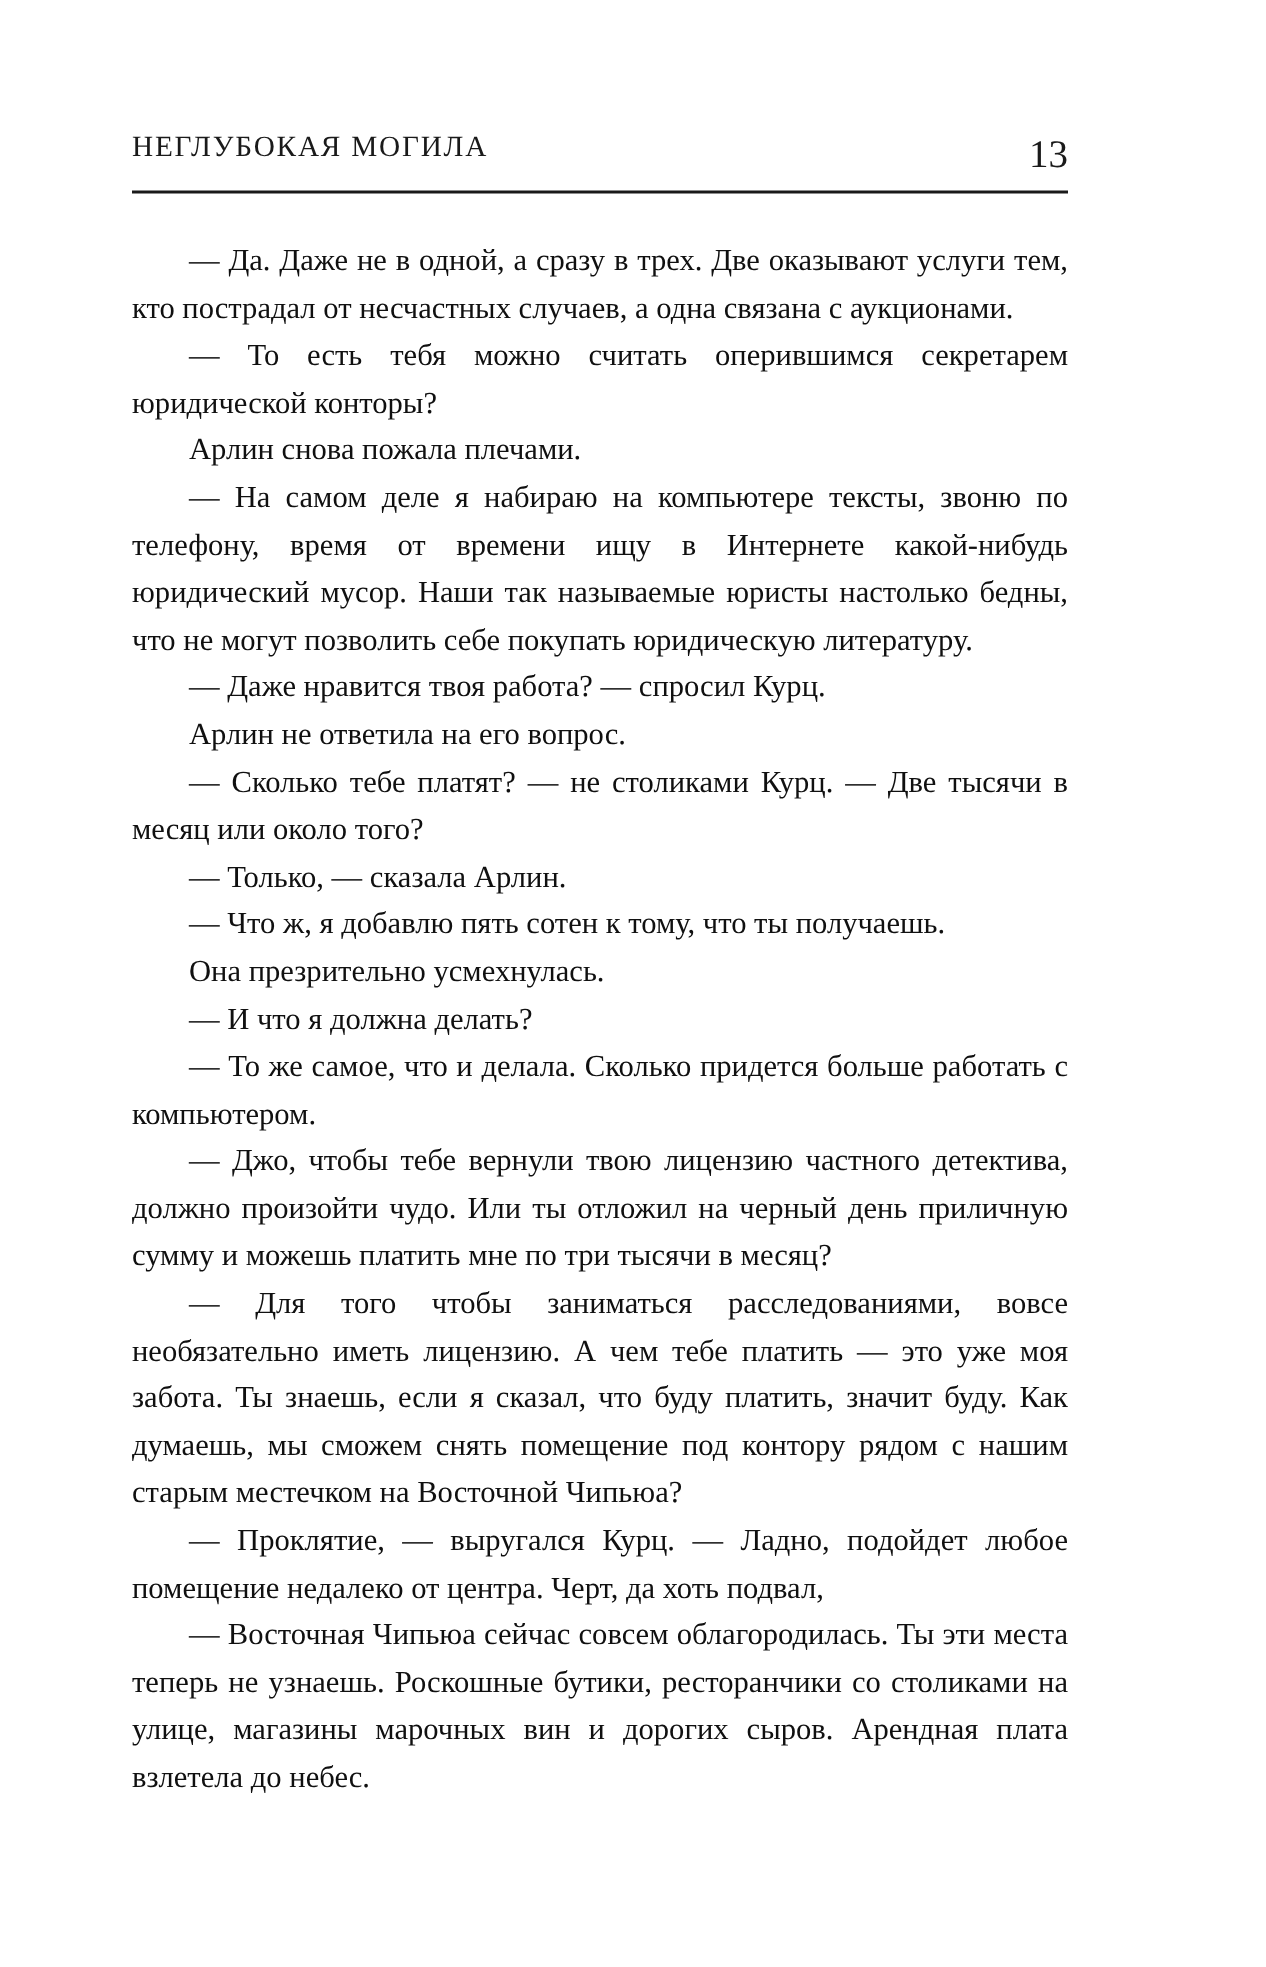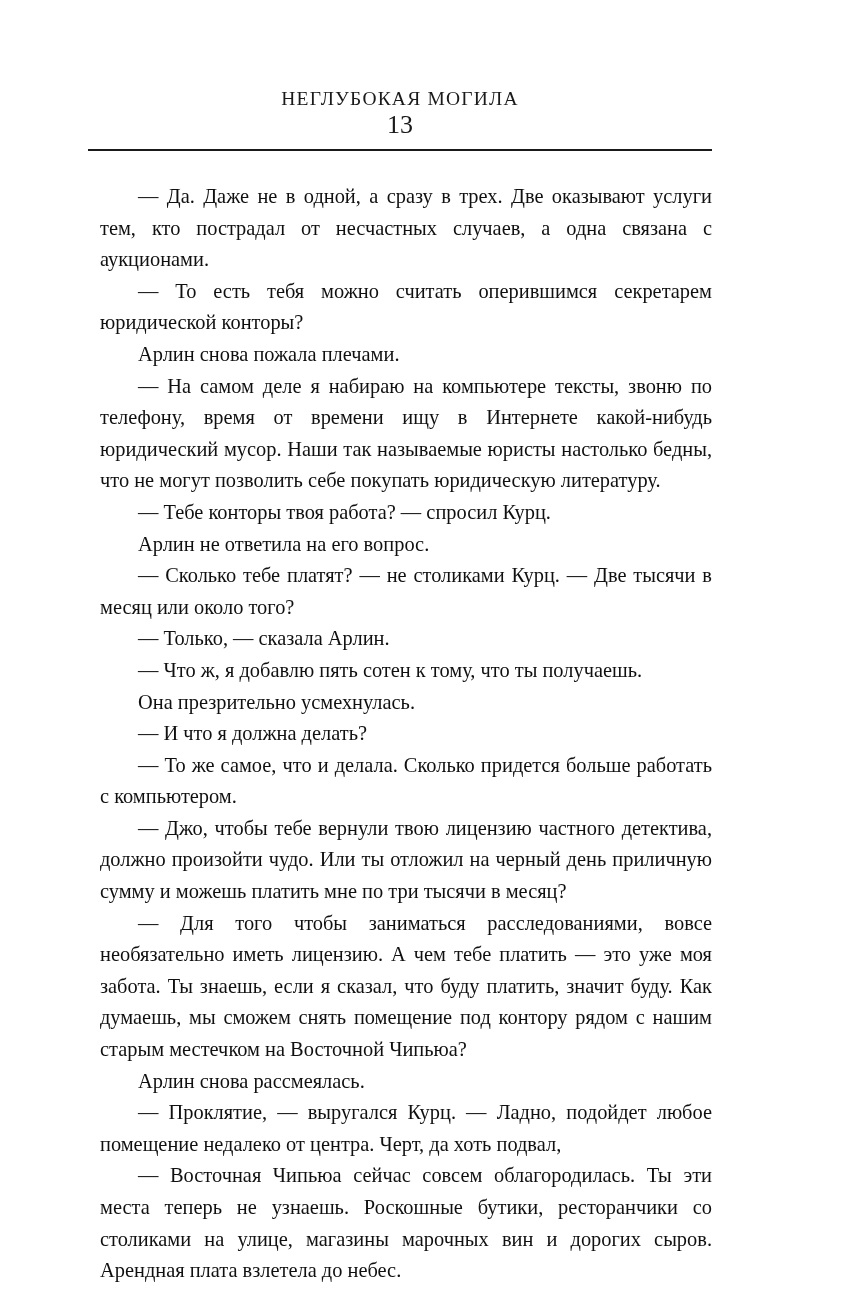--- a/index.html
+++ b/index.html
@@ -24,25 +24,24 @@
     background: #ffffff;
   }
   .content {
     position: absolute;
     left: 88px;
     top: 88px;
     width: 624px;
   }
   .header {
     display: flex;
-    align-items: center;
+    align-items: flex-start;
     justify-content: space-between;
     border-bottom: 2px solid #1a1a1a;
     padding-bottom: 9px;
-    flex-direction: column;
   }
   .running-title {
     font-family: "Liberation Serif", serif;
     font-size: 19.5px;
     letter-spacing: 1.2px;
     text-transform: uppercase;
     color: #1a1a1a;
     font-weight: 400;
   }
   .folio {
@@ -51,21 +50,20 @@
     color: #1a1a1a;
   }
   .body-text {
     margin-top: 30px;
     font-size: 20.4px;
     line-height: 31.6px;
     text-align: justify;
     text-justify: inter-word;
     color: #101010;
     hyphens: manual;
-    margin-left: 12px;
   }
   .body-text p {
     margin: 0;
     text-indent: 38px;
   }
   .body-text p:last-child {
     
   }
 </style>
 </head>
@@ -77,29 +75,28 @@
     <div class="header">
       <div class="running-title">НЕГЛУБОКАЯ МОГИЛА</div>
       <div class="folio">13</div>
     </div>
 
     <div class="body-text">
       <p>— Да. Даже не в одной, а сразу в трех. Две оказывают услуги тем, кто пострадал от несчастных случаев, а одна свя­зана с аукционами.</p>
       <p>— То есть тебя можно считать оперившимся секретарем юридической конторы?</p>
       <p>Арлин снова пожала плечами.</p>
       <p>— На самом деле я набираю на компьютере тексты, звоню по телефону, время от времени ищу в Интернете какой-нибудь юридический мусор. Наши так называемые юристы настолько бедны, что не могут позволить себе покупать юридическую литературу.</p>
-      <p>— Тебе конторы твоя работа? — спросил Курц.</p>
+      <p>— Даже нравится твоя работа? — спросил Курц.</p>
       <p>Арлин не ответила на его вопрос.</p>
       <p>— Сколько тебе платят? — не столиками Курц. — Две тыся­чи в месяц или около того?</p>
       <p>— Только, — сказала Арлин.</p>
       <p>— Что ж, я добавлю пять сотен к тому, что ты получаешь.</p>
       <p>Она презрительно усмехнулась.</p>
       <p>— И что я должна делать?</p>
       <p>— То же самое, что и делала. Сколько придется больше работать с компьютером.</p>
       <p>— Джо, чтобы тебе вернули твою лицензию частного де­тектива, должно произойти чудо. Или ты отложил на черный день приличную сумму и можешь платить мне по три тысячи в месяц?</p>
       <p>— Для того чтобы заниматься расследованиями, вовсе необязательно иметь лицензию. А чем тебе платить — это уже моя забота. Ты знаешь, если я сказал, что буду платить, значит буду. Как думаешь, мы сможем снять помещение под контору рядом с нашим старым местечком на Восточной Чипьюа?</p>
-      <p>Арлин снова рассмеялась.</p>
       <p>— Проклятие, — выругался Курц. — Ладно, подойдет любое помещение недалеко от центра. Черт, да хоть подвал,</p>
       <p>— Восточная Чипьюа сейчас совсем облагородилась. Ты эти места теперь не узнаешь. Роскошные бутики, ресторан­чики со столиками на улице, магазины марочных вин и доро­гих сыров. Арендная плата взлетела до небес.</p>
     </div>
 
   </div>
 </div>
 
 </body></html>

